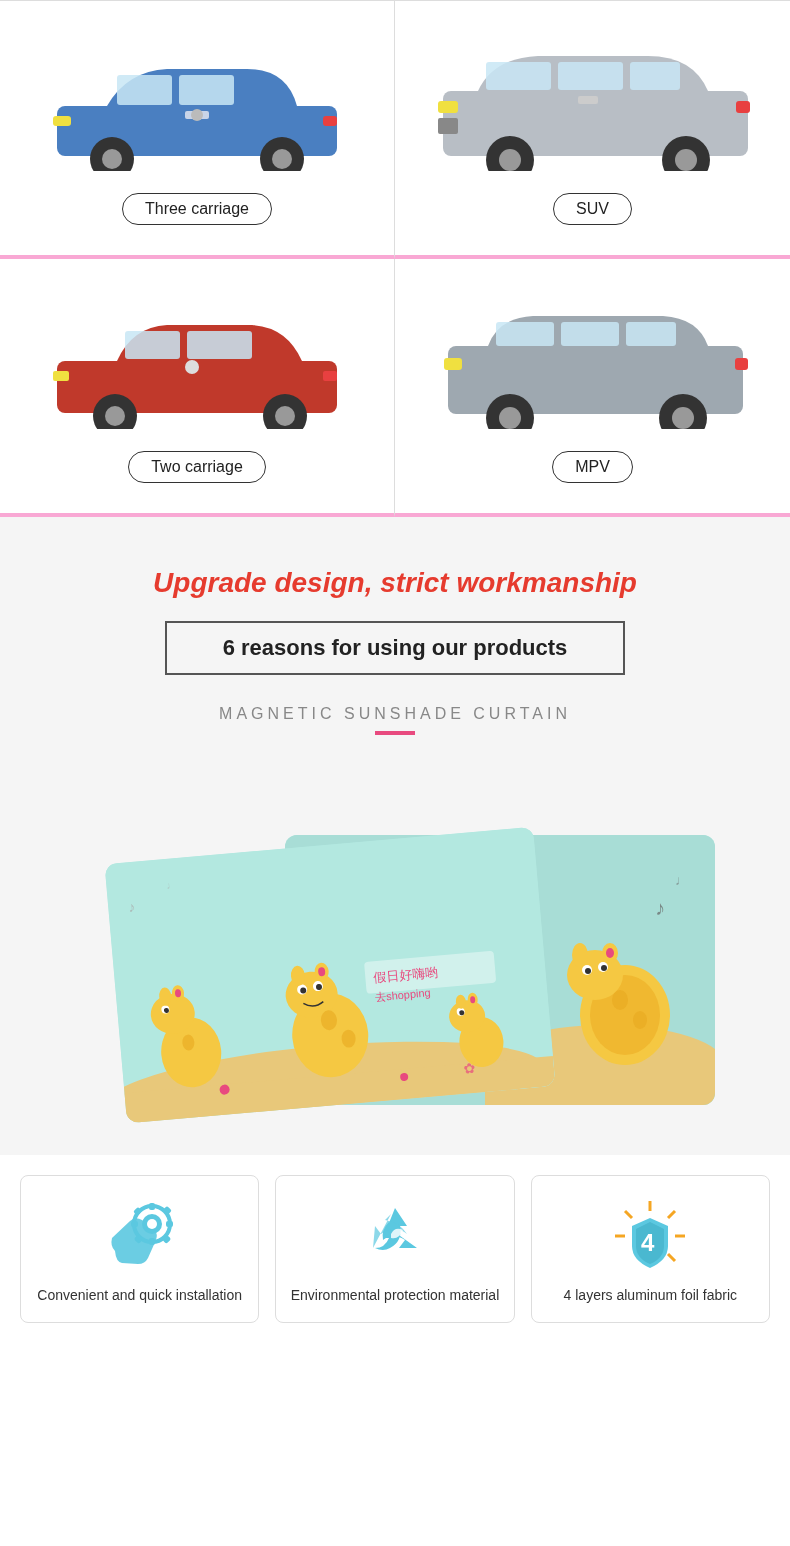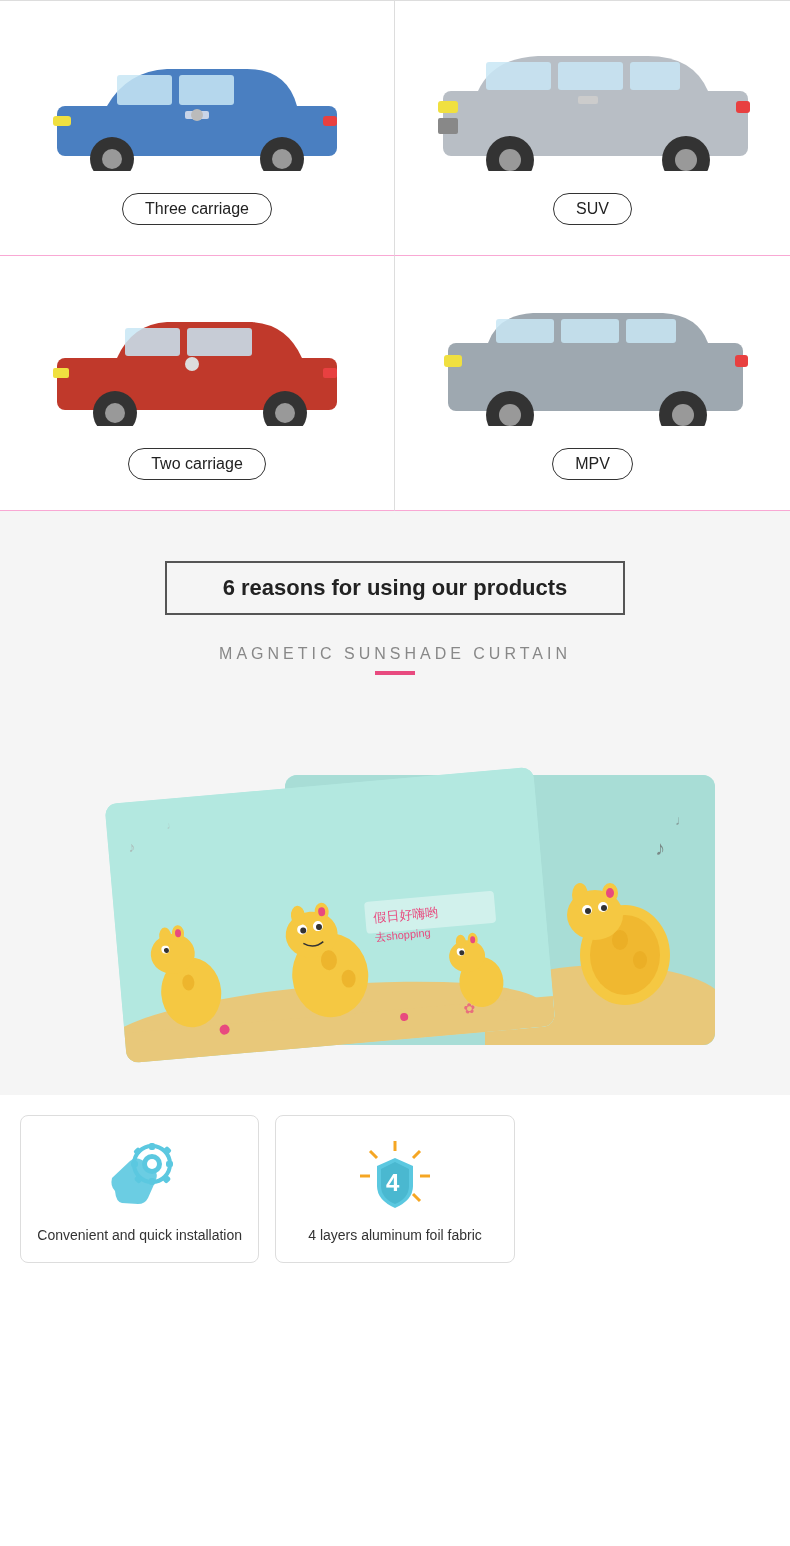--- a/index.html
+++ b/index.html
@@ -16,21 +16,21 @@
       grid-template-columns: 1fr 1fr;
       border-top: 1px solid #ddd;
     }
 
     .car-cell {
       display: flex;
       flex-direction: column;
       align-items: center;
       padding: 20px 12px 30px;
       border-right: 1px solid #ddd;
-      border-bottom: 1px solid #f9a8d4;
+      border-bottom: 4px solid #f9a8d4;
       background: #fff;
     }
 
     .car-cell:nth-child(2n) {
       border-right: none;
     }
 
     .car-image-area {
       width: 100%;
       height: 160px;
@@ -287,20 +287,21 @@
           <rect x="307" y="54" width="13" height="12" rx="3" fill="#e84040"></rect>
         </g>
       </svg>
     </div>
     <div class="car-label">MPV</div>
   </div>
 
 </div>
 
 <div class="upgrade-section">
+  <div class="upgrade-title">Upgrade design, strict workmanship</div>
   <div class="reasons-box">6 reasons for using our products</div>
   <div style="margin-top:14px;">
     <div class="subtitle-text">MAGNETIC SUNSHADE CURTAIN</div>
     <div class="pink-bar"></div>
   </div>
 </div>
 
 <div class="cartoon-area">
   <div class="cartoon-wrapper">
 
@@ -406,20 +407,33 @@
           <rect x="66" y="25" width="7" height="6" rx="2" fill="#5bc8e0"></rect>
           <rect x="35" y="12" width="6" height="7" rx="2" fill="#5bc8e0" transform="rotate(45 38 15)"></rect>
           <rect x="64" y="11" width="6" height="7" rx="2" fill="#5bc8e0" transform="rotate(-45 67 14)"></rect>
           <rect x="35" y="40" width="6" height="7" rx="2" fill="#5bc8e0" transform="rotate(-45 38 43)"></rect>
           <rect x="64" y="40" width="6" height="7" rx="2" fill="#5bc8e0" transform="rotate(45 67 43)"></rect>
         </svg>
       </div>
       <div class="feature-label">Convenient and quick installation</div>
     </div>
 
+    <div class="feature-card">
+      <div class="feature-icon-area">
+        <svg width="80" height="80" viewBox="0 0 80 80" xmlns="http://www.w3.org/2000/svg">
+
+          <path d="M40 12 L52 30 L45 30 Q48 45 35 52 Q28 56 20 52 Q30 52 34 42 L28 42 Z" fill="#5bc8e0"></path>
+          <path d="M62 52 L44 52 L50 44 Q38 36 28 44 Q26 34 34 26 L34 32 Z" fill="#5bc8e0"></path>
+          <path d="M18 52 L20 30 L26 38 Q40 28 52 38 Q44 26 30 24 L36 18 Z" fill="#5bc8e0" opacity="0.7"></path>
+
+          <path d="M36 38 Q40 30 48 34 Q44 44 36 42 Z" fill="#fff" opacity="0.8"></path>
+        </svg>
+      </div>
+      <div class="feature-label">Environmental protection material</div>
+    </div>
 
     <div class="feature-card">
       <div class="feature-icon-area">
         <svg width="80" height="80" viewBox="0 0 80 80" xmlns="http://www.w3.org/2000/svg">
 
           <line x1="40" y1="5" x2="40" y2="15" stroke="#f5a623" stroke-width="3"></line>
           <line x1="65" y1="15" x2="58" y2="22" stroke="#f5a623" stroke-width="3"></line>
           <line x1="75" y1="40" x2="65" y2="40" stroke="#f5a623" stroke-width="3"></line>
           <line x1="65" y1="65" x2="58" y2="58" stroke="#f5a623" stroke-width="3"></line>
           <line x1="15" y1="15" x2="22" y2="22" stroke="#f5a623" stroke-width="3"></line>

